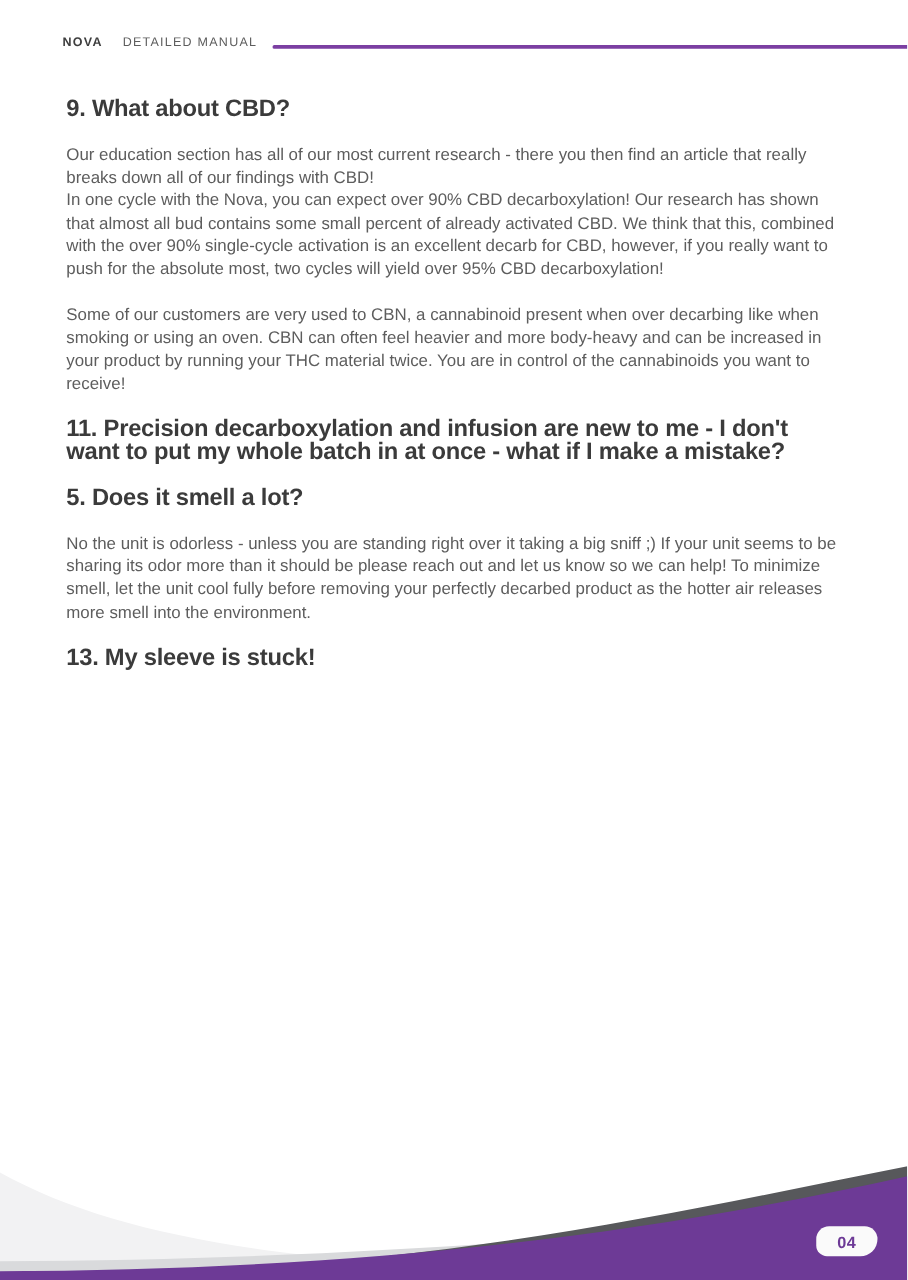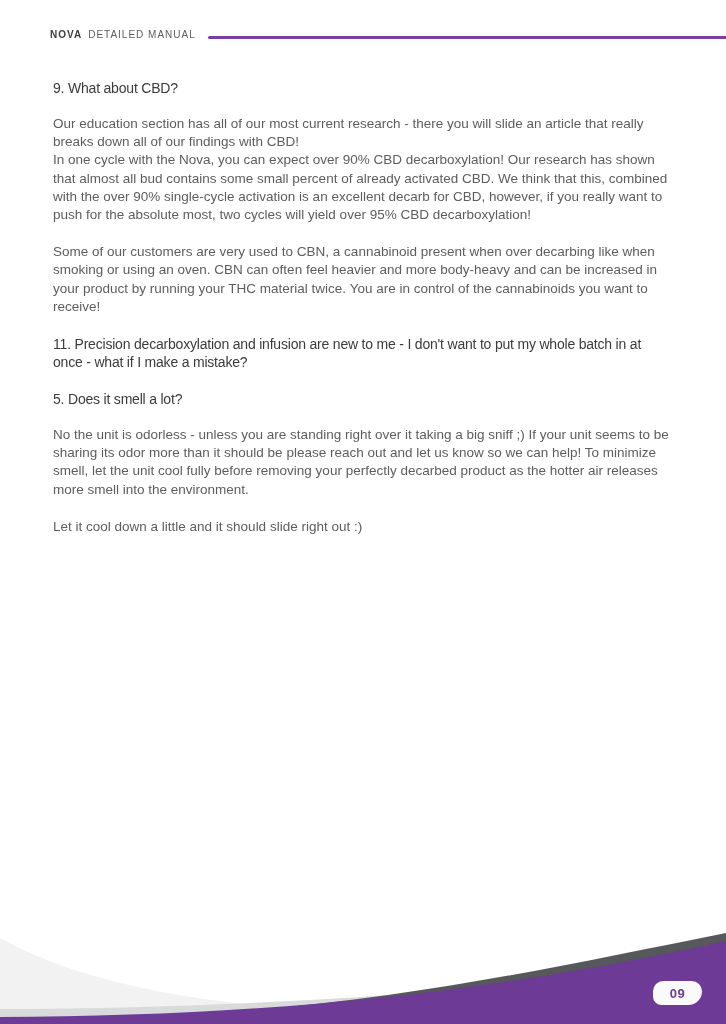--- a/index.html
+++ b/index.html
@@ -3,27 +3,27 @@
 <meta charset="utf-8">
 <style>
   html,body { margin:0; padding:0; background:#ffffff; }
   .page {
     position:relative; width:726px; height:1024px; background:#ffffff;
     overflow:hidden; font-family:"Liberation Sans","DejaVu Sans",sans-serif;
   }
   
   .header { position:absolute; top:27px; left:50px; right:0; display:flex; align-items:center; height:14px; }
   .brand { font-size:10px; letter-spacing:1px; color:#5d5d5d; white-space:nowrap; }
-  .brand .brand-name { font-weight:700; color:#3e3e3e; margin-right:6px; letter-spacing:1px; }
+  .brand .brand-name { font-weight:700; color:#3e3e3e; margin-right:16px; letter-spacing:1px; }
   .header-line { flex:1; height:3px; margin-left:12px; margin-top:6px; background:var(--accent,#7b3fa2); border-radius:2px 0 0 2px; }
   
   .content { position:absolute; top:79px; left:53px; width:620px; }
   .section { margin:0 0 19px 0; }
   .heading {
-    margin:0 0 18px 0; font-size:14px; line-height:18px; font-weight:400;
+    margin:0 0 18px 0; font-size:19px; line-height:18px; font-weight:700;
     color:var(--heading_text,#3b3b3b); letter-spacing:-0.2px;
   }
   .para { margin:0; font-size:13.5px; line-height:18.2px; color:var(--body_text,#5d5d5d); }
   
   .footer-wave { position:absolute; left:0; bottom:0; width:726px; height:134px; display:block; z-index:1; }
   .wave-light  { fill:var(--light_gray,#f2f2f3); }
   .wave-silver { fill:var(--silver,#d9dadc); }
   .wave-dark   { fill:var(--dark,#57585b); }
   .wave-purple { fill:var(--purple,#6d3a96); }
   
@@ -41,21 +41,21 @@
 
   <header class="header">
     <span class="brand"><span class="brand-name">NOVA</span><span>DETAILED MANUAL</span></span>
     <span class="header-line"></span>
   </header>
 
   <main class="content">
   <section class="section">
     <h3 class="heading">9. What about CBD?</h3>
     <div class="paras">
-          <p class="para">Our education section has all of our most current research - there you will slide an article that really breaks down all of our findings with CBD!</p>
+          <p class="para">Our education section has all of our most current research - there you then find an article that really breaks down all of our findings with CBD!</p>
           <p class="para">In one cycle with the Nova, you can expect over 90% CBD decarboxylation! Our research has shown that almost all bud contains some small percent of already activated CBD. We think that this, combined with the over 90% single-cycle activation is an excellent decarb for CBD, however, if you really want to push for the absolute most, two cycles will yield over 95% CBD decarboxylation!</p>
         </div>
   </section>
 
   <section class="section">
     <div class="paras">
           <p class="para">Some of our customers are very used to CBN, a cannabinoid present when over decarbing like when smoking or using an oven. CBN can often feel heavier and more body-heavy and can be increased in your product by running your THC material twice. You are in control of the cannabinoids you want to receive!</p>
         </div>
   </section>
 
@@ -64,30 +64,28 @@
   </section>
 
   <section class="section">
     <h3 class="heading">5. Does it smell a lot?</h3>
     <div class="paras">
           <p class="para">No the unit is odorless - unless you are standing right over it taking a big sniff ;) If your unit seems to be sharing its odor more than it should be please reach out and let us know so we can help! To minimize smell, let the unit cool fully before removing your perfectly decarbed product as the hotter air releases more smell into the environment.</p>
         </div>
   </section>
 
   <section class="section">
-    <div class="paras">
-          <p class="para">Let it cool down a little and it should slide right out :)</p>
-        </div>
+    <h3 class="heading">13. My sleeve is stuck!</h3>
   </section>
 </main>
 
   <svg class="footer-wave" viewBox="0 0 726 134" preserveAspectRatio="none" aria-hidden="true">
     <path class="wave-light" d="M0,48 C90,98 220,119 420,126 C560,133 650,136 726,140 L726,150 L0,150 Z"></path>
     <path class="wave-silver" d="M0,119 C250,118 450,102 600,88 L600,150 L0,150 Z"></path>
     <path class="wave-dark" d="M200,124 C400,112 560,76 726,43 L726,134 L200,134 Z"></path>
     <path class="wave-purple" d="M0,127 C250,126 480,106 726,51 L726,134 L0,134 Z"></path>
   </svg>
 
   <div class="page-badge">
-    <span>09</span>
+    <span>04</span>
   </div>
 
 </div>
 
 </body></html>

